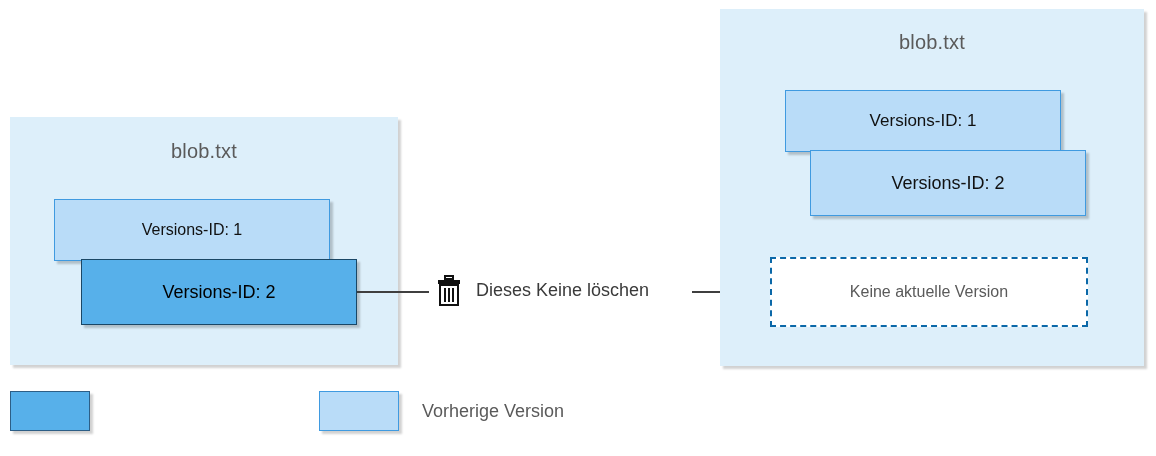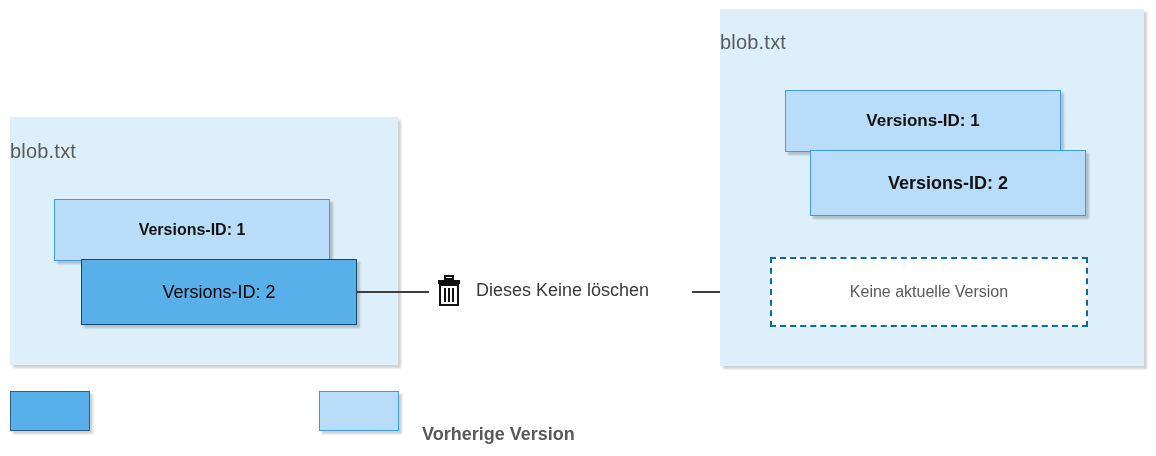--- a/index.html
+++ b/index.html
@@ -28,21 +28,21 @@
     background: #ddeffa;
     box-shadow: 3px 3px 2px rgba(0,0,0,0.18);
   }
   #panel-left  { left: 10px;  top: 117px; width: 388px; height: 248px; }
   #panel-right { left: 720px; top: 9px;   width: 424px; height: 357px; }
 
   .panel-title {
     position: absolute;
     left: 0;
     right: 0;
-    text-align: left;
+    text-align: center;
     color: #5a5a5a;
     font-size: 20px;
     letter-spacing: 0.2px;
     white-space: nowrap;
   }
   #panel-left  .panel-title { top: 23px; }
   #panel-right .panel-title { top: 22px; }
 
   
   .vbox {
@@ -53,21 +53,20 @@
     justify-content: center;
     font-size: 17px;
     color: #000000;
     white-space: nowrap;
     box-shadow: 3px 3px 2px rgba(0,0,0,0.20);
   }
   .vbox.previous {
     background: #b9dcf8;
     border: 1px solid #3f9ae0;
     color: #111111;
-    font-weight: bold;
   }
   .vbox.current {
     background: #57b0ea;
     border: 1px solid #1a4766;
     color: #000000;
   }
 
   
   #left-v1 { left: 44px; top: 82px;  width: 276px; height: 62px; font-size: 16px; }
   #left-v2 { left: 71px; top: 142px; width: 276px; height: 66px; font-size: 18px; }
@@ -149,21 +148,21 @@
     background: #b9dcf8;
     border: 1px solid #3f9ae0;
   }
   .legend-label {
     position: absolute;
     font-size: 18px;
     color: #5a5a5a;
     white-space: nowrap;
   }
   #legend-label-0 { left: 113px; top: 401px; }
-  #legend-label-1 { left: 422px; top: 424px; font-weight: bold; }
+  #legend-label-1 { left: 422px; top: 401px; }
 </style>
 </head>
 <body>
 
 <div class="stage">
 
   <div class="panel" id="panel-left">
     <div class="panel-title">blob.txt</div>
 
     <div class="vbox previous" id="left-v1">Versions-ID: 1</div>

